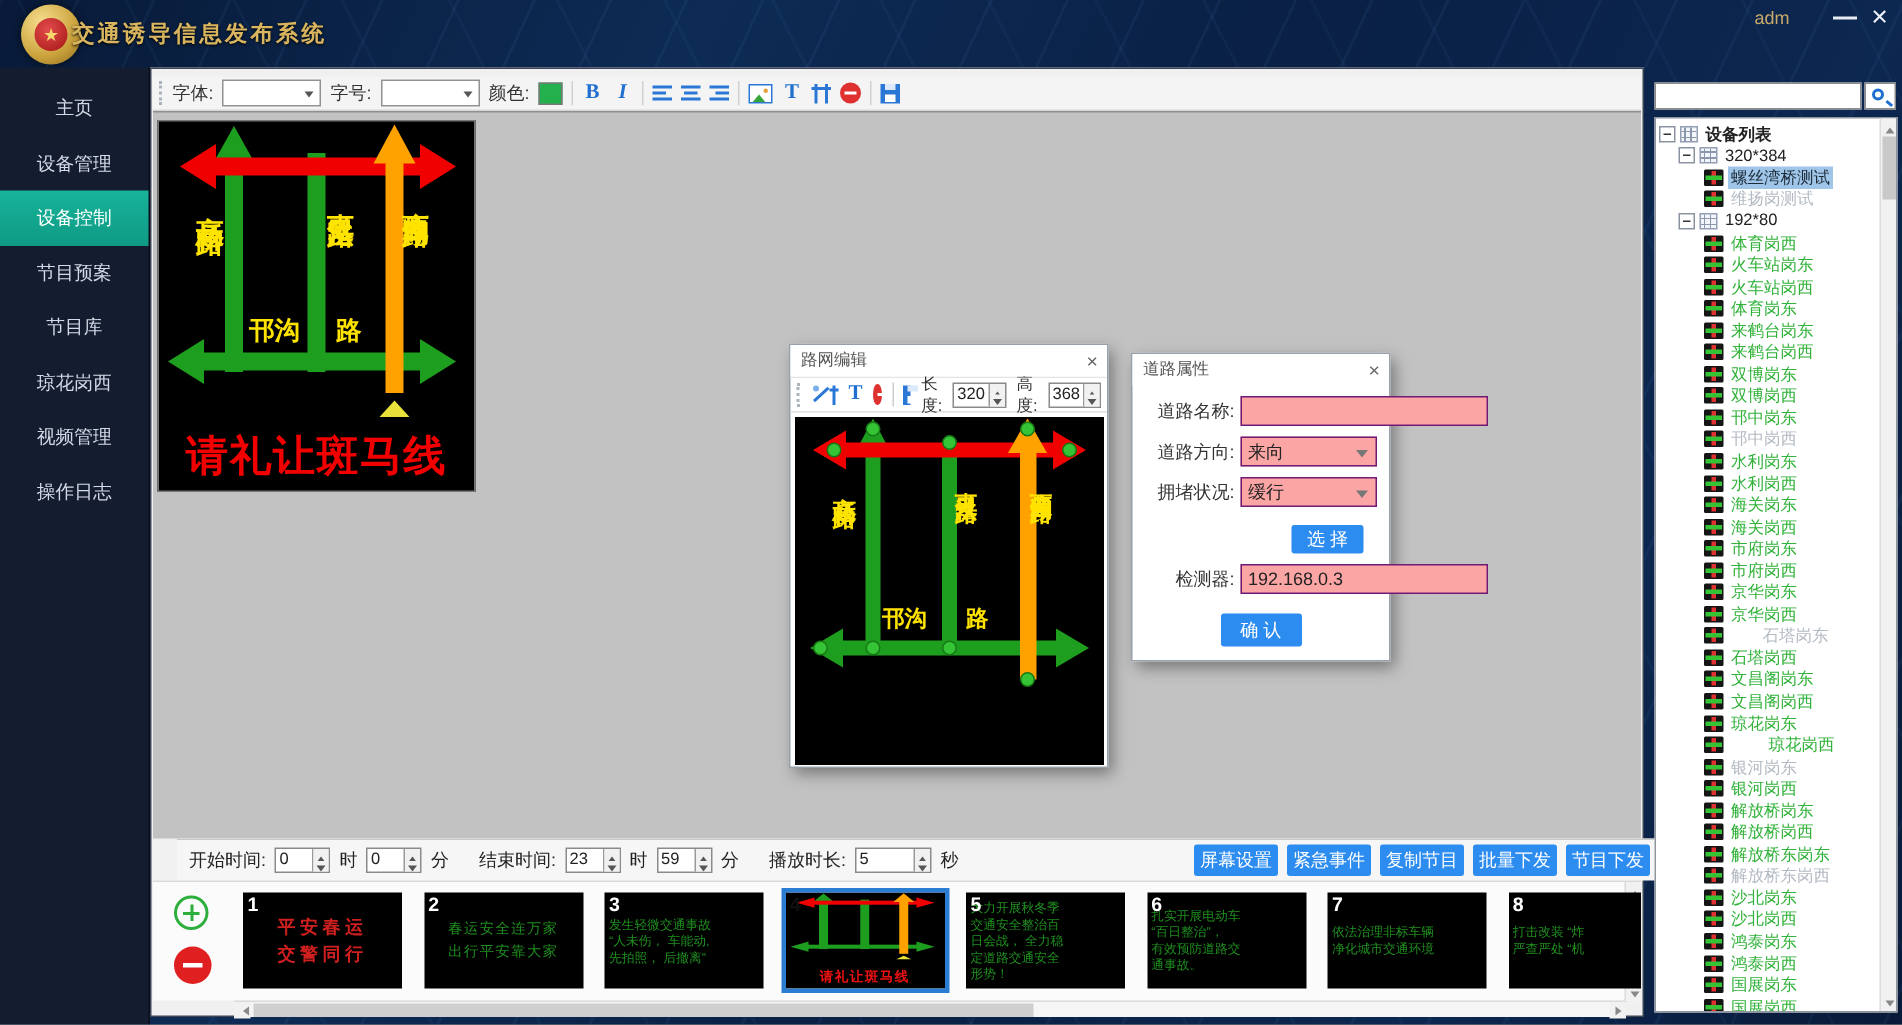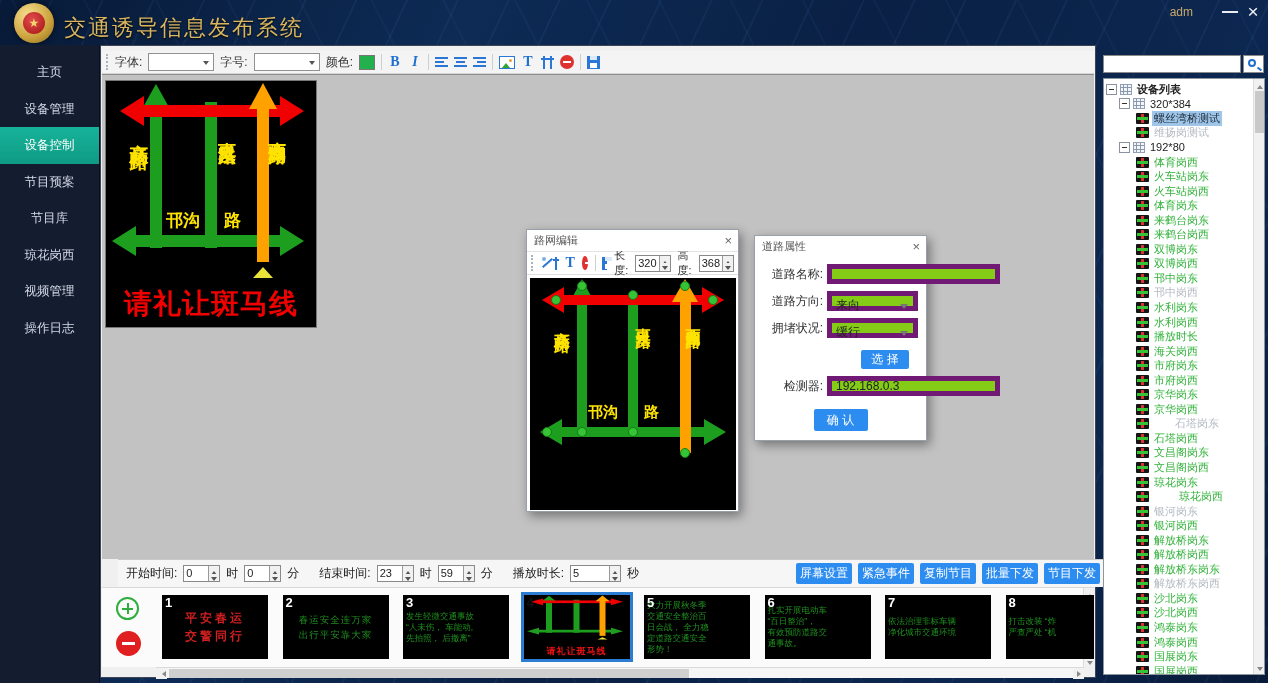--- a/index.html
+++ b/index.html
@@ -9,21 +9,21 @@
   .app::before{content:'';position:absolute;inset:0;
        background:repeating-linear-gradient(115deg,rgba(90,150,220,.07) 0 2px,transparent 2px 46px),
                   repeating-linear-gradient(63deg,rgba(90,150,220,.05) 0 2px,transparent 2px 64px)}
   
   .header{position:absolute;left:0;top:0;width:1268px;height:45px}
   .badge{position:absolute;left:14px;top:3px;width:40px;height:40px;border-radius:50%;
          background:radial-gradient(circle at 35% 30%,#f7df8e,#caa23c 60%,#8a6a1c);
          display:flex;align-items:center;justify-content:center;box-shadow:0 0 6px rgba(0,0,0,.6)}
   .badge .inner{width:22px;height:22px;border-radius:50%;background:radial-gradient(circle at 40% 35%,#e34b4b,#a31414);
          display:flex;align-items:center;justify-content:center;color:#f5d76e;font-size:12px;line-height:1}
-  .app-title{position:absolute;left:64px;top:13px;font-size:22px;font-weight:normal;color:#d8b55e;letter-spacing:2px;text-shadow:0 1px 2px #000}
+  .app-title{position:absolute;left:48px;top:13px;font-size:15px;font-weight:bold;color:#d8b55e;letter-spacing:2px;text-shadow:0 1px 2px #000}
   .user-name{position:absolute;right:75px;top:5px;font-size:12px;color:#c9a96a}
   .win-min{position:absolute;right:30px;top:11px;width:16px;height:2px;background:#e8edf4}
   .win-close{position:absolute;right:6px;top:0px;color:#eef2f8;font-size:19px;line-height:24px;width:18px;text-align:center}
   
   .sidebar{position:absolute;left:0;top:45px;width:100px;height:638px;background:#141c30;border-right:1px solid #0a0f1d}
   .side-item{height:36.5px;line-height:36.5px;text-align:center;color:#d3d9e6;font-size:12.5px;margin-top:0;cursor:pointer}
   .side-item:first-child{margin-top:9px}
   .side-item.active{background:linear-gradient(#17b39a,#0f9a84);color:#fff}
   
   .main{position:absolute;left:100px;top:45px;width:996px;height:633px;background:#f0f0f0;border:1px solid #3c4455}
@@ -76,21 +76,21 @@
   .canvas-dlg{left:3px;top:48px;width:206px;height:232px}
   .spin{display:inline-flex;border:1px solid #8a8a8a;background:#fff;height:17px;align-items:stretch}
   .spin .val{min-width:20px;padding:0 2px;font-size:11px;line-height:15px;color:#222}
   .spin .arrs{width:11px;border-left:1px solid #9a9a9a;display:flex;flex-direction:column}
   .spin .arrs i{flex:1;position:relative;background:#f1f1f1}
   .spin .arrs i.up::after{content:'';position:absolute;left:2px;top:2px;border:3px solid transparent;border-bottom:4px solid #555}
   .spin .arrs i.dn::after{content:'';position:absolute;left:2px;top:3px;border:3px solid transparent;border-top:4px solid #555}
   .dlg2{left:652px;top:160px;width:173px;height:206px;font-size:12px}
   .frow{display:flex;align-items:center;margin:7px 8px 0 6px}
   .flab{width:62px;text-align:right;color:#333;margin-right:4px;flex:none;font-size:12px}
-  .fctl{flex:1;height:20px;border:5px solid #701a75;background:#84cc16;font-size:12px;padding:0 4px;line-height:18px;color:#222}
+  .fctl{flex:1;height:20px;border:1px solid #701a75;background:#fca5a5;font-size:12px;padding:0 4px;line-height:18px;color:#222}
   .fsel{position:relative}
   .fsel::after{content:'';position:absolute;right:5px;top:8px;border:4px solid transparent;border-top:5px solid #777}
   .bbtn{background:#2d8cf0;color:#fff;text-align:center;border-radius:2px;cursor:pointer}
   .btn-choose{width:48px;height:19px;line-height:19px;font-size:12px;margin-left:auto;margin-right:9px;margin-top:8px}
   .btn-confirm{width:54px;height:22px;line-height:22px;font-size:12px;margin:13px auto 0}
   
   .timebar{position:absolute;left:17px;top:513px;width:992px;height:28px;background:#f6f6f6;border-top:1px solid #c9c9c9;
            display:flex;align-items:center;gap:6px;padding:0 8px;font-size:12px;color:#222}
   .tb-right{position:absolute;right:10px;top:3px;display:flex;gap:6px}
   .tb-right .bbtn{width:56px;height:21px;line-height:21px;font-size:12px}
@@ -549,21 +549,21 @@
           <div class="trow online" style="padding-left: 30px;">
             <span class="tl"></span>
             <span class="tlabel">水利岗东</span>
           </div>
           <div class="trow online" style="padding-left: 30px;">
             <span class="tl"></span>
             <span class="tlabel">水利岗西</span>
           </div>
           <div class="trow online" style="padding-left: 30px;">
             <span class="tl"></span>
-            <span class="tlabel">播放时长</span>
+            <span class="tlabel">海关岗东</span>
           </div>
           <div class="trow online" style="padding-left: 30px;">
             <span class="tl"></span>
             <span class="tlabel">海关岗西</span>
           </div>
           <div class="trow online" style="padding-left: 30px;">
             <span class="tl"></span>
             <span class="tlabel">市府岗东</span>
           </div>
           <div class="trow online" style="padding-left: 30px;">

